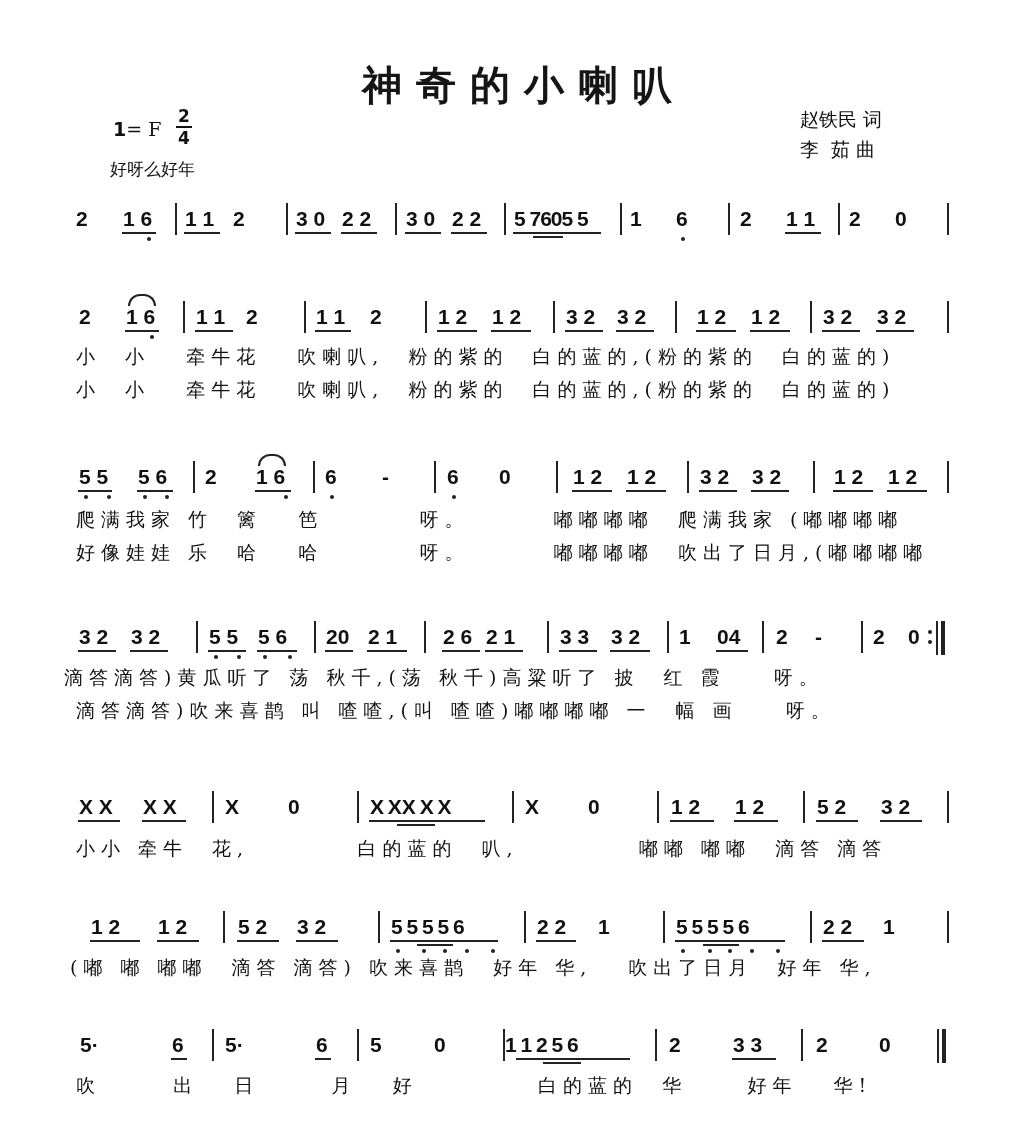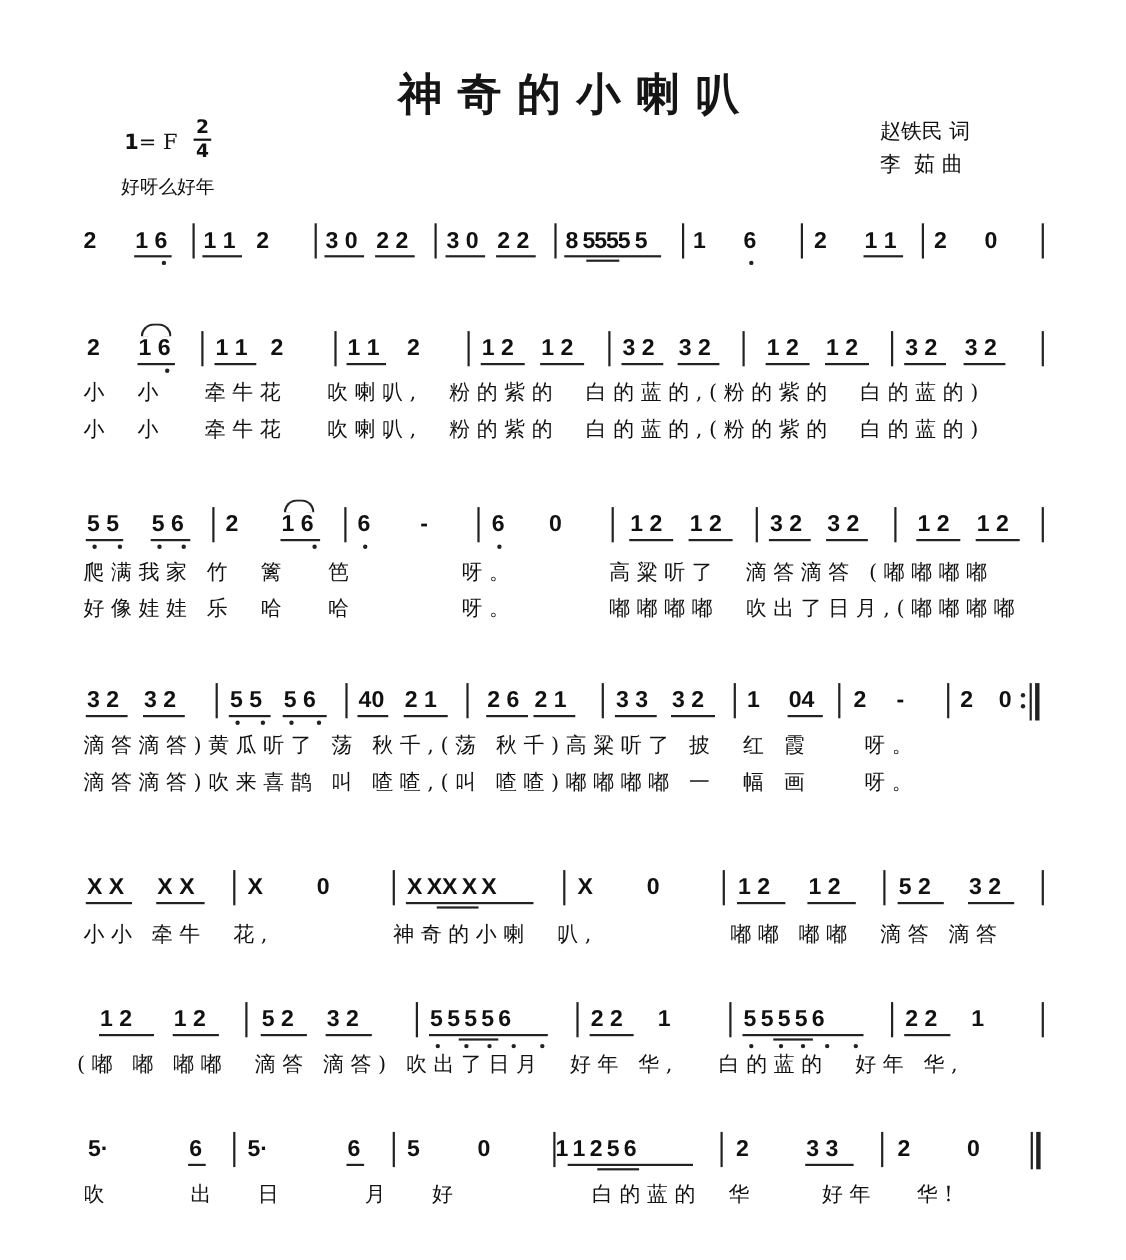--- a/index.html
+++ b/index.html
@@ -50,21 +50,21 @@
   <span class="tok" style="left:296px">3 0</span>
   <div class="ul" style="left:295px;top:25px;width:36px"></div>
   <span class="tok" style="left:342px">2 2</span>
   <div class="ul" style="left:341px;top:25px;width:36px"></div>
   <div class="bl" style="left:395px;top:-4px;height:32px"></div>
   <span class="tok" style="left:406px">3 0</span>
   <div class="ul" style="left:405px;top:25px;width:36px"></div>
   <span class="tok" style="left:452px">2 2</span>
   <div class="ul" style="left:451px;top:25px;width:36px"></div>
   <div class="bl" style="left:504px;top:-4px;height:32px"></div>
-  <span class="tok" style="left:514px;letter-spacing:-1px">8 5555 5</span>
+  <span class="tok" style="left:514px;letter-spacing:-1px">5 7605 5</span>
   <div class="ul" style="left:513px;top:25px;width:88px"></div>
   <div class="ul" style="left:533px;top:29px;width:30px"></div>
   <div class="bl" style="left:620px;top:-4px;height:32px"></div>
   <span class="tok" style="left:630px">1</span>
   <span class="tok" style="left:676px">6</span>
   <div class="dot" style="left:681px;top:30px"></div>
   <div class="bl" style="left:728px;top:-4px;height:32px"></div>
   <span class="tok" style="left:740px">2</span>
   <span class="tok" style="left:786px">1 1</span>
   <div class="ul" style="left:785px;top:25px;width:36px"></div>
@@ -146,39 +146,39 @@
   <div class="ul" style="left:699px;top:25px;width:38px"></div>
   <span class="tok" style="left:752px">3 2</span>
   <div class="ul" style="left:751px;top:25px;width:38px"></div>
   <div class="bl" style="left:813px;top:-4px;height:32px"></div>
   <span class="tok" style="left:834px">1 2</span>
   <div class="ul" style="left:833px;top:25px;width:40px"></div>
   <span class="tok" style="left:888px">1 2</span>
   <div class="ul" style="left:887px;top:25px;width:40px"></div>
   <div class="bl" style="left:947px;top:-4px;height:32px"></div>
 </div>
-<div class="lyr" style="left:76px;top:507px">爬满我家 竹  篱   笆        呀。       高粱听了  滴答滴答 (嘟嘟嘟嘟</div>
+<div class="lyr" style="left:76px;top:507px">爬满我家 竹  篱   笆        呀。       嘟嘟嘟嘟  爬满我家 (嘟嘟嘟嘟</div>
 <div class="lyr" style="left:76px;top:540px">好像娃娃 乐  哈   哈        呀。       嘟嘟嘟嘟  吹出了日月,(嘟嘟嘟嘟</div>
 
 <div class="row" style="top:625px">
   <span class="tok" style="left:79px">3 2</span>
   <div class="ul" style="left:78px;top:25px;width:38px"></div>
   <span class="tok" style="left:131px">3 2</span>
   <div class="ul" style="left:130px;top:25px;width:38px"></div>
   <div class="bl" style="left:196px;top:-4px;height:32px"></div>
   <span class="tok" style="left:209px">5 5</span>
   <div class="ul" style="left:208px;top:25px;width:38px"></div>
   <div class="dot" style="left:214px;top:30px"></div>
   <div class="dot" style="left:237px;top:30px"></div>
   <span class="tok" style="left:258px">5 6</span>
   <div class="ul" style="left:257px;top:25px;width:40px"></div>
   <div class="dot" style="left:263px;top:30px"></div>
   <div class="dot" style="left:288px;top:30px"></div>
   <div class="bl" style="left:314px;top:-4px;height:32px"></div>
-  <span class="tok" style="left:326px">40</span>
+  <span class="tok" style="left:326px">20</span>
   <div class="ul" style="left:325px;top:25px;width:28px"></div>
   <span class="tok" style="left:368px">2 1</span>
   <div class="ul" style="left:367px;top:25px;width:40px"></div>
   <div class="bl" style="left:424px;top:-4px;height:32px"></div>
   <span class="tok" style="left:443px">2 6</span>
   <div class="ul" style="left:442px;top:25px;width:38px"></div>
   <span class="tok" style="left:486px">2 1</span>
   <div class="ul" style="left:485px;top:25px;width:38px"></div>
   <div class="bl" style="left:547px;top:-4px;height:32px"></div>
   <span class="tok" style="left:560px">3 3</span>
@@ -193,21 +193,21 @@
   <span class="tok" style="left:776px">2</span>
   <span class="tok" style="left:815px">-</span>
   <div class="bl" style="left:861px;top:-4px;height:32px"></div>
   <span class="tok" style="left:873px">2</span>
   <span class="tok" style="left:908px">0</span>
   <div class="dot" style="left:928px;top:5px"></div>
   <div class="dot" style="left:928px;top:15px"></div>
   <div class="bl" style="left:936px;top:-4px;height:34px"></div>
   <div class="bl" style="left:941px;top:-4px;height:34px;width:4px"></div>
 </div>
-<div class="lyr" style="left:76px;top:665px">滴答滴答)黄瓜听了 荡 秋千,(荡 秋千)高粱听了 披  红 霞    呀。</div>
+<div class="lyr" style="left:64px;top:665px">滴答滴答)黄瓜听了 荡 秋千,(荡 秋千)高粱听了 披  红 霞    呀。</div>
 <div class="lyr" style="left:76px;top:698px">滴答滴答)吹来喜鹊 叫 喳喳,(叫 喳喳)嘟嘟嘟嘟 一  幅 画    呀。</div>
 
 <div class="row" style="top:795px">
   <span class="tok" style="left:79px">X X</span>
   <div class="ul" style="left:78px;top:25px;width:42px"></div>
   <span class="tok" style="left:143px">X X</span>
   <div class="ul" style="left:142px;top:25px;width:44px"></div>
   <div class="bl" style="left:212px;top:-4px;height:32px"></div>
   <span class="tok" style="left:225px">X</span>
   <span class="tok" style="left:288px">0</span>
@@ -223,21 +223,21 @@
   <div class="ul" style="left:670px;top:25px;width:44px"></div>
   <span class="tok" style="left:735px">1 2</span>
   <div class="ul" style="left:734px;top:25px;width:44px"></div>
   <div class="bl" style="left:803px;top:-4px;height:32px"></div>
   <span class="tok" style="left:817px">5 2</span>
   <div class="ul" style="left:816px;top:25px;width:42px"></div>
   <span class="tok" style="left:881px">3 2</span>
   <div class="ul" style="left:880px;top:25px;width:42px"></div>
   <div class="bl" style="left:947px;top:-4px;height:32px"></div>
 </div>
-<div class="lyr" style="left:76px;top:836px">小小 牵牛  花,         神奇的小喇  叭,          嘟嘟 嘟嘟  滴答 滴答</div>
+<div class="lyr" style="left:76px;top:836px">小小 牵牛  花,         白的蓝的  叭,          嘟嘟 嘟嘟  滴答 滴答</div>
 
 <div class="row" style="top:915px">
   <span class="tok" style="left:91px">1 2</span>
   <div class="ul" style="left:90px;top:25px;width:50px"></div>
   <span class="tok" style="left:158px">1 2</span>
   <div class="ul" style="left:157px;top:25px;width:42px"></div>
   <div class="bl" style="left:223px;top:-4px;height:32px"></div>
   <span class="tok" style="left:238px">5 2</span>
   <div class="ul" style="left:237px;top:25px;width:42px"></div>
   <span class="tok" style="left:297px">3 2</span>
@@ -263,21 +263,21 @@
   <div class="dot" style="left:708px;top:34px"></div>
   <div class="dot" style="left:728px;top:34px"></div>
   <div class="dot" style="left:750px;top:34px"></div>
   <div class="dot" style="left:776px;top:34px"></div>
   <div class="bl" style="left:810px;top:-4px;height:32px"></div>
   <span class="tok" style="left:823px">2 2</span>
   <div class="ul" style="left:822px;top:25px;width:42px"></div>
   <span class="tok" style="left:883px">1</span>
   <div class="bl" style="left:947px;top:-4px;height:32px"></div>
 </div>
-<div class="lyr" style="left:70px;top:955px">(嘟 嘟 嘟嘟  滴答 滴答) 吹出了日月  好年 华,   白的蓝的  好年 华,</div>
+<div class="lyr" style="left:70px;top:955px">(嘟 嘟 嘟嘟  滴答 滴答) 吹来喜鹊  好年 华,   吹出了日月  好年 华,</div>
 
 <div class="row" style="top:1033px">
   <span class="tok" style="left:80px">5·</span>
   <span class="tok" style="left:172px">6</span>
   <div class="ul" style="left:171px;top:25px;width:16px"></div>
   <div class="bl" style="left:212px;top:-4px;height:32px"></div>
   <span class="tok" style="left:225px">5·</span>
   <span class="tok" style="left:316px">6</span>
   <div class="ul" style="left:315px;top:25px;width:16px"></div>
   <div class="bl" style="left:357px;top:-4px;height:32px"></div>

